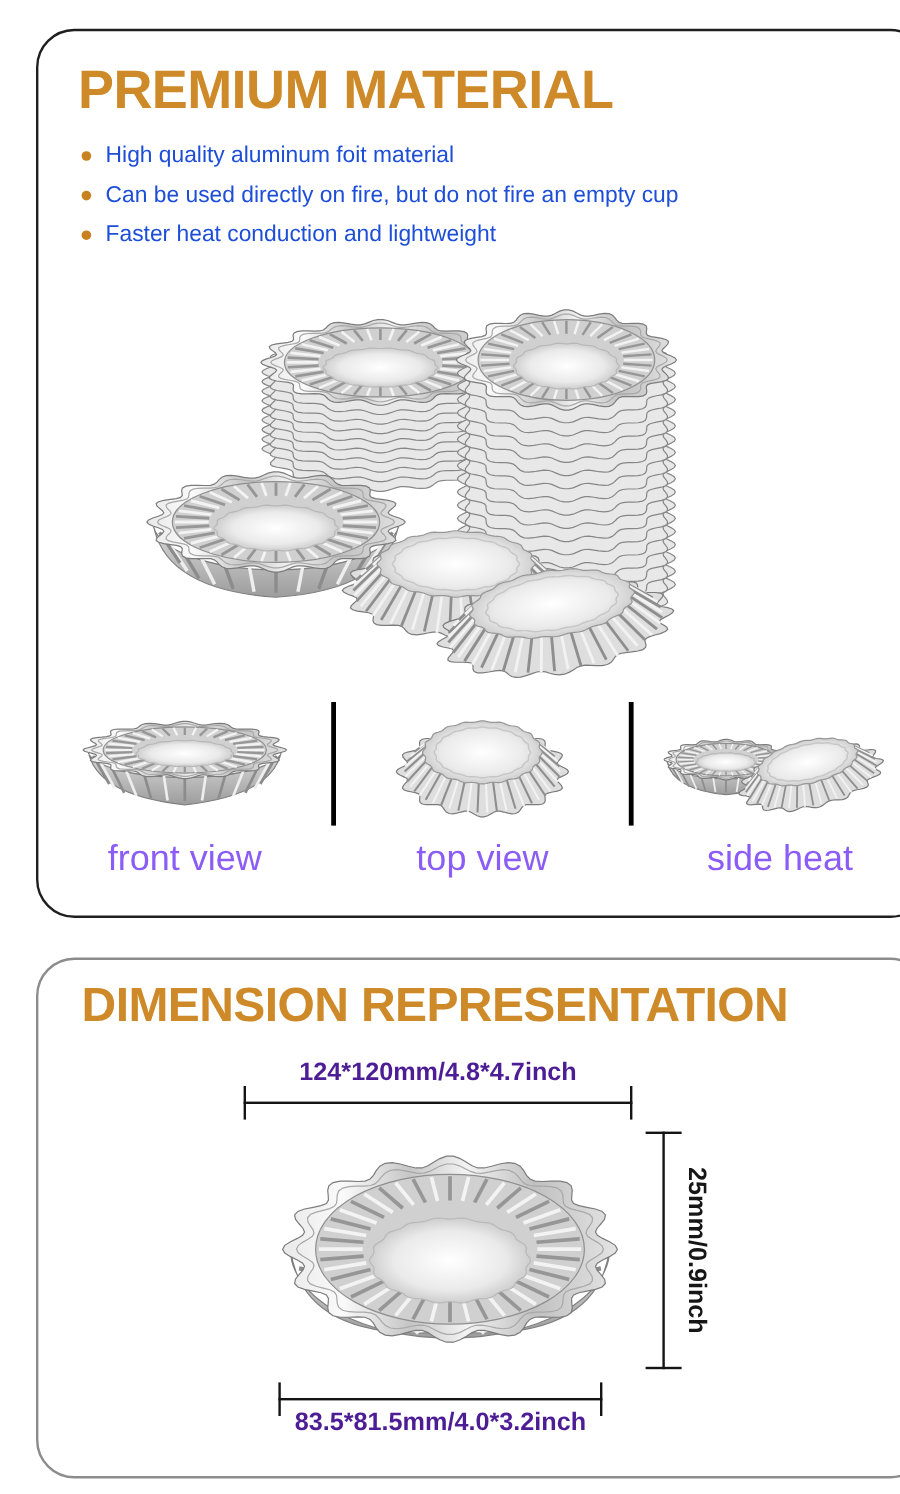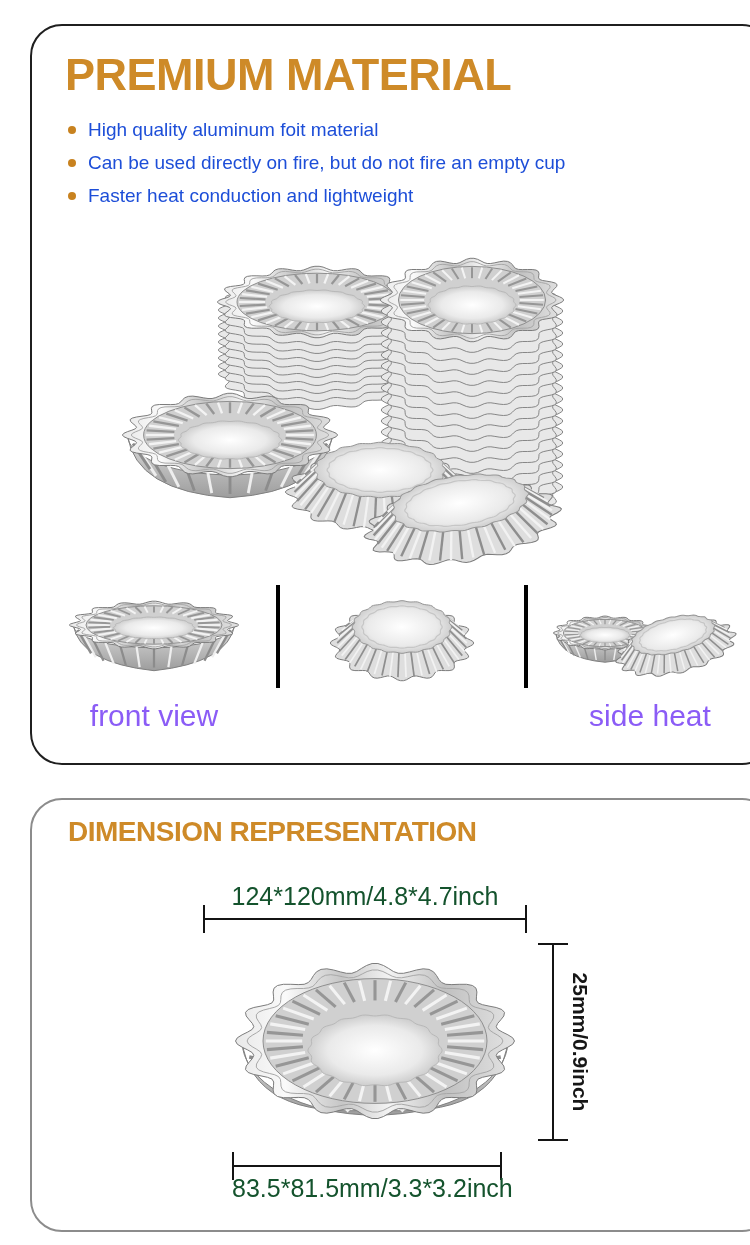--- a/index.html
+++ b/index.html
@@ -2,31 +2,31 @@
 <html><head>
 <meta charset="utf-8">
 <style>
   html,body{margin:0;padding:0;background:#fff;}
   body{width:750px;height:1245px;position:relative;font-family:"Liberation Sans",sans-serif;overflow:hidden;}
   .card{position:absolute;left:30px;width:744px;background:#fff;border-radius:32px;box-sizing:border-box;}
   .card1{top:24px;height:741px;border:2px solid #1f1f1f;}
   .card2{top:798px;height:434px;border:2px solid #8c8c8c;}
   .sec-title{position:absolute;margin:0;font-weight:800;color:#CE8A28;letter-spacing:-0.5px;line-height:1;white-space:nowrap;}
   .t1{left:33px;top:26px;font-size:45px;}
-  .t2{left:36px;top:18px;font-size:28px;}
+  .t2{left:36px;top:18px;font-size:40px;}
   .bullets{position:absolute;left:36px;top:94px;margin:0;padding:0;list-style:none;}
   .bullets li{display:flex;align-items:flex-start;margin-bottom:13px;font-size:19px;line-height:20px;color:#1d4ed8;}
   .dot{width:8px;height:8px;border-radius:50%;background:#C8821F;display:inline-block;margin:6px 12px 0 0;flex:none;}
   .hero{position:absolute;left:43px;top:214px;width:600px;height:330px;}
   .views{position:absolute;left:0;top:557px;width:100%;display:flex;}
   .view-col{flex:1;display:flex;flex-direction:column;align-items:center;}
   .view-col svg{display:block;}
   .view-label{font-size:30px;color:#8b5cf6;margin-top:8px;white-space:nowrap;}
   .vsep{width:4px;background:#000;height:103px;margin-top:2px;flex:none;}
-  .dim-text{position:absolute;font-size:25px;font-weight:400;color:#14532d;text-align:center;white-space:nowrap;}
+  .dim-text{position:absolute;font-size:21px;font-weight:700;color:#4c1d95;text-align:center;white-space:nowrap;}
   .top-text{left:168px;top:82px;width:330px;}
   .bottom-text{left:200px;top:374px;width:270px;}
   .hb{position:absolute;height:2px;background:#141414;}
   .hb .tk{position:absolute;width:2px;height:28px;top:-13px;background:#141414;}
   .hb .tk.l{left:0;} .hb .tk.r{right:0;}
   .top-bracket{left:171px;top:118px;width:324px;}
   .bottom-bracket{left:200px;top:365px;width:270px;}
   .vb{position:absolute;width:2px;background:#141414;left:520px;top:143px;height:198px;}
   .vb .tk{position:absolute;height:2px;width:30px;left:-14px;background:#141414;}
   .vb .tk.t{top:0;} .vb .tk.b{bottom:0;}
@@ -497,20 +497,21 @@
             <line x1="131.64058917506546" y1="26.831558583308478" x2="144.23716705690745" y2="36.58848897723884" stroke="#f2f2f2" stroke-width="1.728"></line>
             <line x1="135.44448757269748" y1="29.25834587250477" x2="149.42430123549659" y2="39.89774437159741" stroke="#8e8e8e" stroke-width="1.728"></line>
             <line x1="138.6420934356844" y1="31.91761785352898" x2="153.78467286684236" y2="43.52402434572133" stroke="#f2f2f2" stroke-width="1.728"></line>
             <line x1="141.1829786094097" y1="34.76743621866826" x2="157.24951628555868" y2="47.41014029818399" stroke="#8e8e8e" stroke-width="1.728"></line>
             <line x1="143.02707181683255" y1="37.762857629905426" x2="159.76418884113528" y2="51.494805858961946" stroke="#f2f2f2" stroke-width="1.728"></line>
             <line x1="144.145290606464" y1="40.85664250220724" x2="161.28903264517817" y2="55.71360341210078" stroke="#8e8e8e" stroke-width="1.728"></line>
             <path d="M146.9,44.0L146.6,45.1L145.7,46.2L144.8,47.2L144.3,48.2L144.4,49.3L144.7,50.5L144.7,51.6L144.1,52.7L142.8,53.6L141.3,54.4L140.0,55.3L139.2,56.2L138.8,57.4L138.3,58.5L137.4,59.5L135.9,60.3L134.0,60.8L132.1,61.4L130.6,62.1L129.4,63.0L128.4,64.0L127.1,65.0L125.5,65.6L123.4,66.0L121.2,66.2L119.2,66.5L117.5,67.0L115.9,67.8L114.3,68.5L112.4,69.1L110.3,69.2L108.2,69.1L106.0,69.0L104.0,69.1L102.1,69.4L100.1,69.9L98.0,70.3L96.0,70.3L93.9,69.9L91.9,69.4L90.0,69.1L88.0,69.0L85.8,69.1L83.7,69.2L81.6,69.1L79.7,68.5L78.1,67.8L76.5,67.0L74.8,66.5L72.8,66.2L70.6,66.0L68.5,65.6L66.9,65.0L65.6,64.0L64.6,63.0L63.4,62.1L61.9,61.4L60.0,60.8L58.1,60.3L56.6,59.5L55.7,58.5L55.2,57.4L54.8,56.2L54.0,55.3L52.7,54.4L51.2,53.6L49.9,52.7L49.3,51.6L49.3,50.5L49.6,49.3L49.7,48.2L49.2,47.2L48.3,46.2L47.4,45.1L47.1,44.0L47.4,42.9L48.3,41.8L49.2,40.8L49.7,39.8L49.6,38.7L49.3,37.5L49.3,36.4L49.9,35.3L51.2,34.4L52.7,33.6L54.0,32.7L54.8,31.8L55.2,30.6L55.7,29.5L56.6,28.5L58.1,27.7L60.0,27.2L61.9,26.6L63.4,25.9L64.6,25.0L65.6,24.0L66.9,23.0L68.5,22.4L70.6,22.0L72.8,21.8L74.8,21.5L76.5,21.0L78.1,20.2L79.7,19.5L81.6,18.9L83.7,18.8L85.8,18.9L88.0,19.0L90.0,18.9L91.9,18.6L93.9,18.1L96.0,17.7L98.0,17.7L100.1,18.1L102.1,18.6L104.0,18.9L106.0,19.0L108.2,18.9L110.3,18.8L112.4,18.9L114.3,19.5L115.9,20.2L117.5,21.0L119.2,21.5L121.2,21.8L123.4,22.0L125.5,22.4L127.1,23.0L128.4,24.0L129.4,25.0L130.6,25.9L132.1,26.6L134.0,27.2L135.9,27.7L137.4,28.5L138.3,29.5L138.8,30.6L139.2,31.8L140.0,32.7L141.3,33.6L142.8,34.4L144.1,35.3L144.7,36.4L144.7,37.5L144.4,38.7L144.3,39.8L144.8,40.8L145.7,41.8L146.6,42.9L146.9,44.0Z" fill="url(#bg)" stroke="#979797" stroke-width="1"></path>
             <path d="M137.2,44.0L137.0,44.9L136.4,45.7L135.8,46.6L135.5,47.4L135.4,48.3L135.5,49.2L135.4,50.1L134.9,51.0L134.0,51.7L132.9,52.4L131.9,53.2L131.3,53.9L130.8,54.8L130.3,55.7L129.5,56.5L128.3,57.1L126.9,57.6L125.5,58.1L124.3,58.7L123.3,59.4L122.4,60.2L121.3,60.9L119.9,61.4L118.3,61.7L116.7,62.0L115.1,62.2L113.7,62.7L112.3,63.2L110.9,63.8L109.4,64.2L107.8,64.3L106.0,64.3L104.3,64.3L102.7,64.4L101.1,64.6L99.5,65.0L97.8,65.2L96.2,65.2L94.5,65.0L92.9,64.6L91.3,64.4L89.7,64.3L88.0,64.3L86.2,64.3L84.6,64.2L83.1,63.8L81.7,63.2L80.3,62.7L78.9,62.2L77.3,62.0L75.7,61.7L74.1,61.4L72.7,60.9L71.6,60.2L70.7,59.4L69.7,58.7L68.5,58.1L67.1,57.6L65.7,57.1L64.5,56.5L63.7,55.7L63.2,54.8L62.7,53.9L62.1,53.2L61.1,52.4L60.0,51.7L59.1,51.0L58.6,50.1L58.5,49.2L58.6,48.3L58.5,47.4L58.2,46.6L57.6,45.7L57.0,44.9L56.8,44.0L57.0,43.1L57.6,42.3L58.2,41.4L58.5,40.6L58.6,39.7L58.5,38.8L58.6,37.9L59.1,37.0L60.0,36.3L61.1,35.6L62.1,34.8L62.7,34.1L63.2,33.2L63.7,32.3L64.5,31.5L65.7,30.9L67.1,30.4L68.5,29.9L69.7,29.3L70.7,28.6L71.6,27.8L72.7,27.1L74.1,26.6L75.7,26.3L77.3,26.0L78.9,25.8L80.3,25.3L81.7,24.8L83.1,24.2L84.6,23.8L86.2,23.7L88.0,23.7L89.7,23.7L91.3,23.6L92.9,23.4L94.5,23.0L96.2,22.8L97.8,22.8L99.5,23.0L101.1,23.4L102.7,23.6L104.3,23.7L106.0,23.7L107.8,23.7L109.4,23.8L110.9,24.2L112.3,24.8L113.7,25.3L115.1,25.8L116.7,26.0L118.3,26.3L119.9,26.6L121.3,27.1L122.4,27.8L123.3,28.6L124.3,29.3L125.5,29.9L126.9,30.4L128.3,30.9L129.5,31.5L130.3,32.3L130.8,33.2L131.3,34.1L131.9,34.8L132.9,35.6L134.0,36.3L134.9,37.0L135.4,37.9L135.5,38.8L135.4,39.7L135.5,40.6L135.8,41.4L136.4,42.3L137.0,43.1L137.2,44.0Z" fill="none" stroke="#c6c6c6" stroke-width="1.2"></path>
           </g>
         </svg>
+      <div class="view-label">top view</div>
     </div>
     <div class="vsep"></div>
     <div class="view-col">
       <svg id="side" width="195" height="108" viewBox="0 0 195 108">
           <path d="M2.6000000000000014,50 Q6.552,74.95 52,79.243 Q97.44800000000001,74.95 101.4,50 A49.4,16.15 0 0 1 2.6000000000000014,50 Z" fill="url(#wg)" stroke="#808080" stroke-width="1"></path>
           <line x1="98.71659569592862" y1="53.485901690892646" x2="90.52915108942568" y2="67.27497046671559" stroke="#8c8c8c" stroke-width="1.44"></line>
           <line x1="95.17262621214812" y1="56.797005715146106" x2="87.6062896595036" y2="70.00577790939886" stroke="#eeeeee" stroke-width="1.44"></line>
           <line x1="89.46380097690306" y1="59.76727949101799" x2="82.89798018713654" y2="72.45548824001484" stroke="#8c8c8c" stroke-width="1.44"></line>
           <line x1="81.8763843254668" y1="62.24778108860292" x2="76.64031696945716" y2="74.50126275348694" stroke="#eeeeee" stroke-width="1.44"></line>
           <line x1="72.79084101103516" y1="64.11412780012535" x2="69.1470853699259" y2="76.04051777329926" stroke="#8c8c8c" stroke-width="1.44"></line>
@@ -712,14 +713,14 @@
       <span class="tk b"></span>
   </div>
   <div class="v-text-wrap">
     <span>25mm/0.9inch</span>
   </div>
 
   <div class="hb bottom-bracket">
     <span class="tk l"></span>
       <span class="tk r"></span>
   </div>
-  <div class="dim-text bottom-text">83.5*81.5mm/3.3*3.2inch</div>
+  <div class="dim-text bottom-text">83.5*81.5mm/4.0*3.2inch</div>
 </section>
 
 </body></html>

